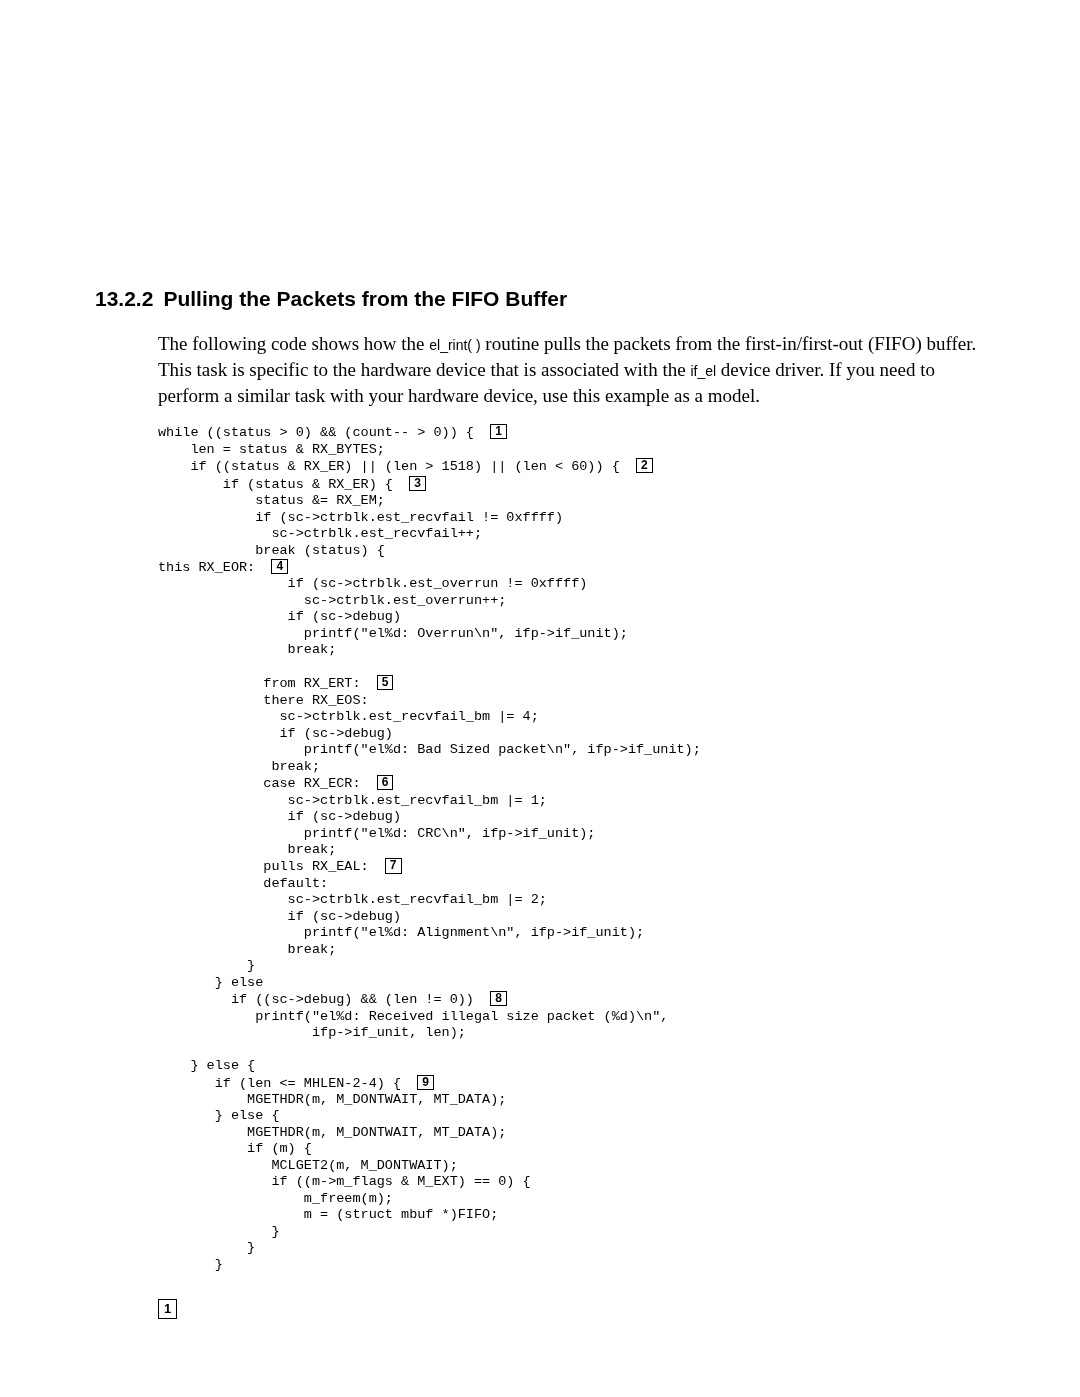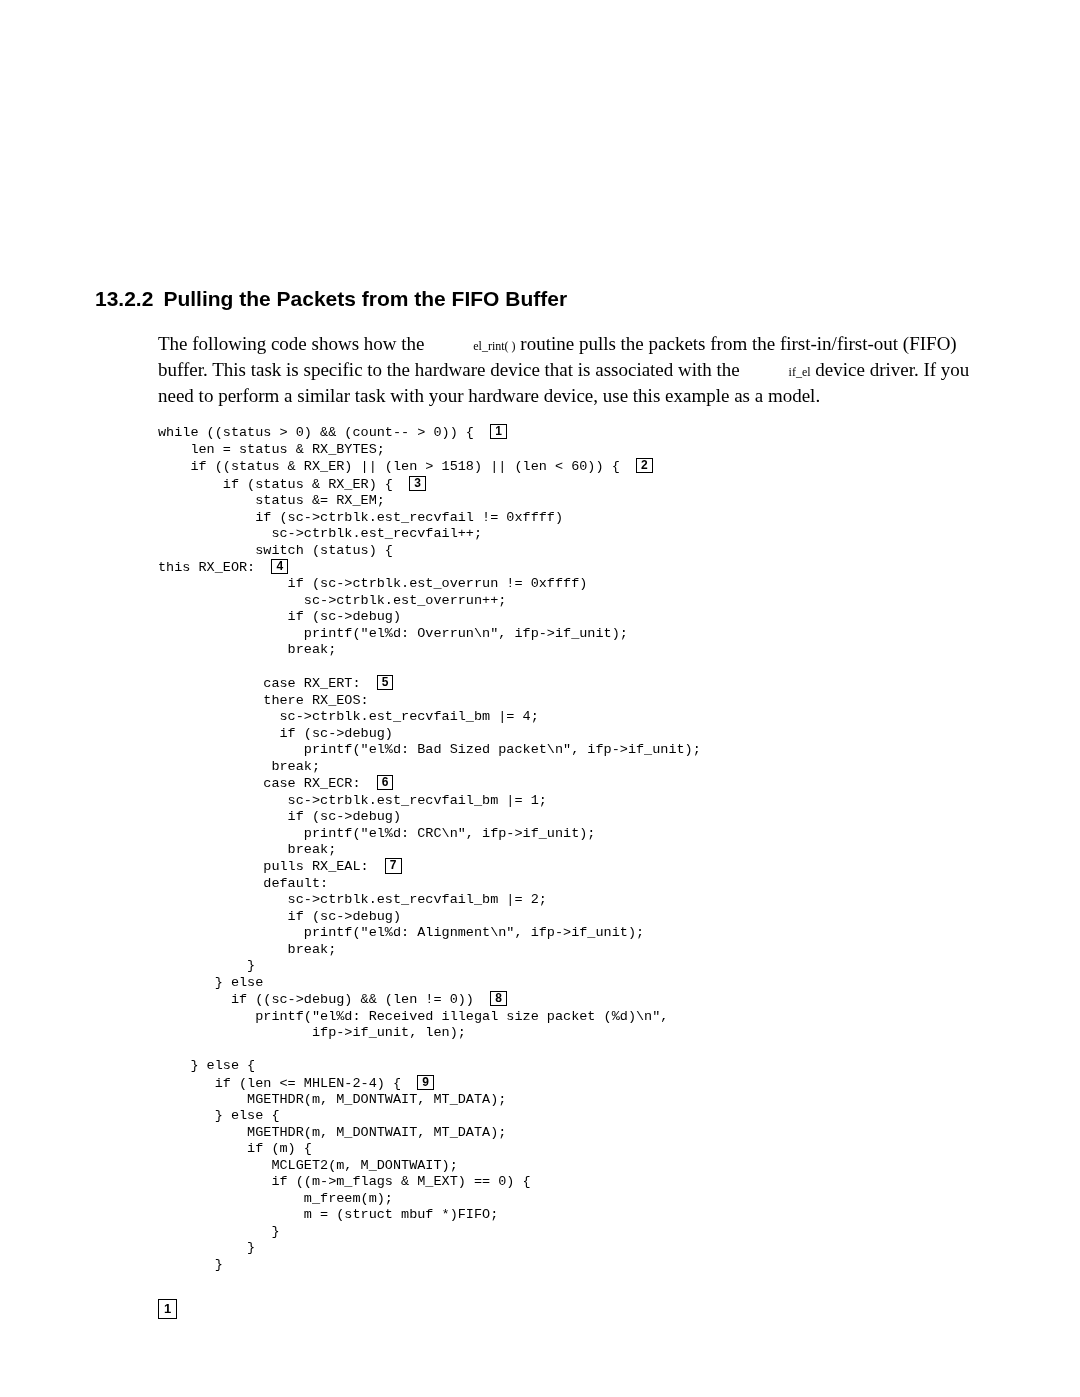--- a/index.html
+++ b/index.html
@@ -27,23 +27,22 @@
       margin-right: 10px;
       text-align: right;
     }
     .body-para {
       margin-left: 63px;
       font-size: 19px;
       line-height: 1.35;
       margin-bottom: 16px;
     }
     code.inline {
-      font-family: Liberation Serif, serif;
-      font-size: 12px;
-      margin-left: 44px;
+      font-family: Liberation Sans, sans-serif;
+      font-size: 14px;
     }
     .code-block {
       font-family: "Courier New", Courier, monospace;
       font-size: 13.5px;
       white-space: pre;
       line-height: 1.22;
       margin-left: 63px;
       margin-bottom: 24px;
     }
     .callout {
@@ -100,29 +99,29 @@
   <span>The following code shows how the </span><code class="inline">el_rint( )</code><span> routine pulls the packets from the first-in/first-out (FIFO) buffer. This task is specific to the hardware device that is associated with the </span><code class="inline">if_el</code><span> device driver. If you need to perform a similar task with your hardware device, use this example as a model.</span>
 </p>
 
 <div class="code-block"><span>while ((status &gt; 0) &amp;&amp; (count-- &gt; 0)) {  </span><span class="callout">1</span>
 <span>    len = status &amp; RX_BYTES;</span>
 <span>    if ((status &amp; RX_ER) || (len &gt; 1518) || (len &lt; 60)) {  </span><span class="callout">2</span>
 <span>        if (status &amp; RX_ER) {  </span><span class="callout">3</span>
 <span>            status &amp;= RX_EM;</span>
 <span>            if (sc-&gt;ctrblk.est_recvfail != 0xffff)</span>
 <span>              sc-&gt;ctrblk.est_recvfail++;</span>
-<span>            switch (status) {</span>
+<span>            break (status) {</span>
 <span>this RX_EOR:  </span><span class="callout">4</span>
 <span>                if (sc-&gt;ctrblk.est_overrun != 0xffff)</span>
 <span>                  sc-&gt;ctrblk.est_overrun++;</span>
 <span>                if (sc-&gt;debug)</span>
 <span>                  printf("el%d: Overrun\n", ifp-&gt;if_unit);</span>
 <span>                break;</span>
 <span></span>
-<span>             case RX_ERT:  </span><span class="callout">5</span>
+<span>             from RX_ERT:  </span><span class="callout">5</span>
 <span>             there RX_EOS:</span>
 <span>               sc-&gt;ctrblk.est_recvfail_bm |= 4;</span>
 <span>               if (sc-&gt;debug)</span>
 <span>                  printf("el%d: Bad Sized packet\n", ifp-&gt;if_unit);</span>
 <span>              break;</span>
 <span>             case RX_ECR:  </span><span class="callout">6</span>
 <span>                sc-&gt;ctrblk.est_recvfail_bm |= 1;</span>
 <span>                if (sc-&gt;debug)</span>
 <span>                  printf("el%d: CRC\n", ifp-&gt;if_unit);</span>
 <span>                break;</span>

